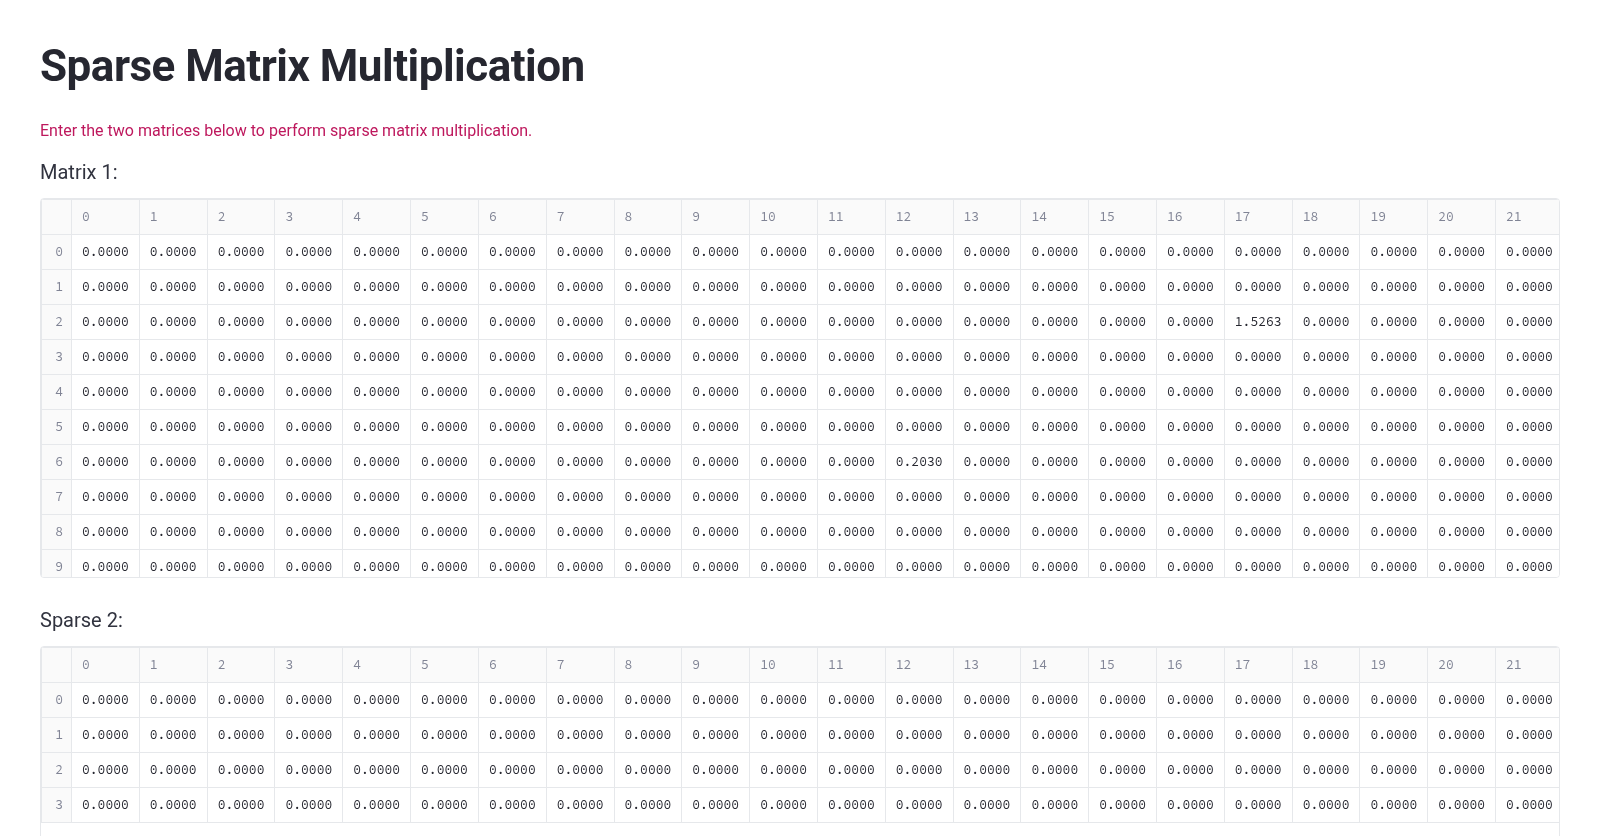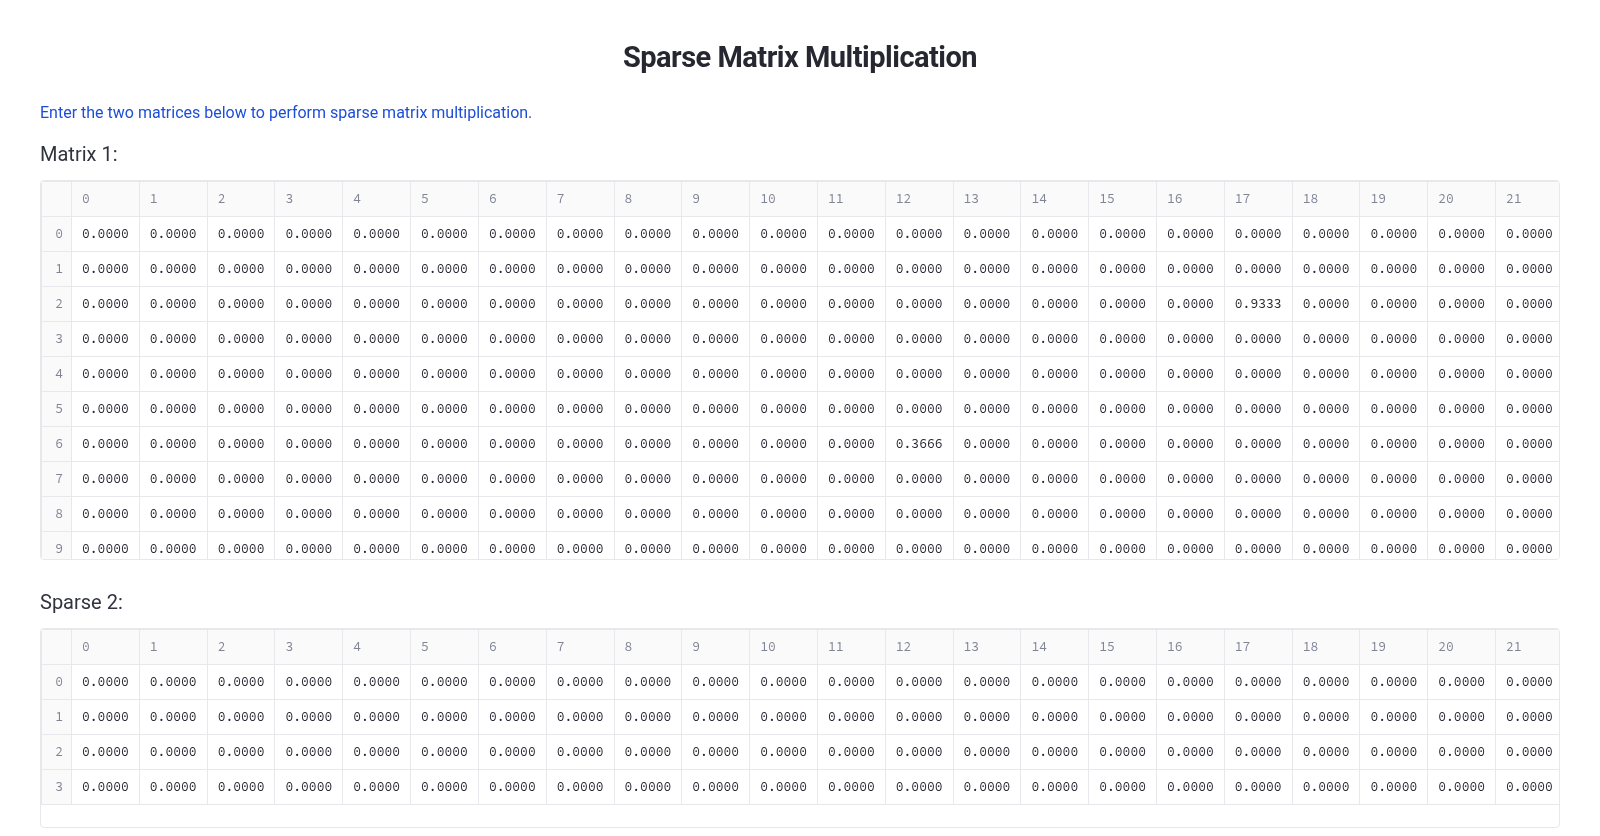--- a/index.html
+++ b/index.html
@@ -10,31 +10,30 @@
     padding: 0;
     font-family: "Source Sans Pro", -apple-system, BlinkMacSystemFont, "Segoe UI", Roboto, sans-serif;
     background: #ffffff;
     color: #262730;
     font-size: 14px;
   }
   .main {
     padding: 40px 40px 20px 40px;
   }
   h1.page-title {
-    font-size: 29px;
+    font-size: 44px;
     font-weight: 700;
     color: #262730;
     margin: 0 0 28px 0;
     letter-spacing: -0.5px;
     line-height: 1.2;
-    text-align: center;
   }
   p.desc {
     font-size: 16px;
-    color: #1d4ed8;
+    color: #be185d;
     margin: 0 0 20px 0;
   }
   p.label {
     font-size: 20px;
     color: #31333f;
     margin: 0 0 14px 0;
   }
   .df-wrap {
     border: 1px solid #e6e8eb;
     border-radius: 4px;
@@ -188,21 +187,21 @@
             <td class="cell">0.0000</td>
             <td class="cell">0.0000</td>
             <td class="cell">0.0000</td>
             <td class="cell">0.0000</td>
             <td class="cell">0.0000</td>
             <td class="cell">0.0000</td>
             <td class="cell">0.0000</td>
             <td class="cell">0.0000</td>
             <td class="cell">0.0000</td>
             <td class="cell">0.0000</td>
-            <td class="cell">0.9333</td>
+            <td class="cell">1.5263</td>
             <td class="cell">0.0000</td>
             <td class="cell">0.0000</td>
             <td class="cell">0.0000</td>
             <td class="cell">0.0000</td>
           </tr>
           <tr>
             <th class="row-h">3</th>
             <td class="cell">0.0000</td>
             <td class="cell">0.0000</td>
             <td class="cell">0.0000</td>
@@ -283,21 +282,21 @@
             <td class="cell">0.0000</td>
             <td class="cell">0.0000</td>
             <td class="cell">0.0000</td>
             <td class="cell">0.0000</td>
             <td class="cell">0.0000</td>
             <td class="cell">0.0000</td>
             <td class="cell">0.0000</td>
             <td class="cell">0.0000</td>
             <td class="cell">0.0000</td>
             <td class="cell">0.0000</td>
-            <td class="cell">0.3666</td>
+            <td class="cell">0.2030</td>
             <td class="cell">0.0000</td>
             <td class="cell">0.0000</td>
             <td class="cell">0.0000</td>
             <td class="cell">0.0000</td>
             <td class="cell">0.0000</td>
             <td class="cell">0.0000</td>
             <td class="cell">0.0000</td>
             <td class="cell">0.0000</td>
             <td class="cell">0.0000</td>
           </tr>

